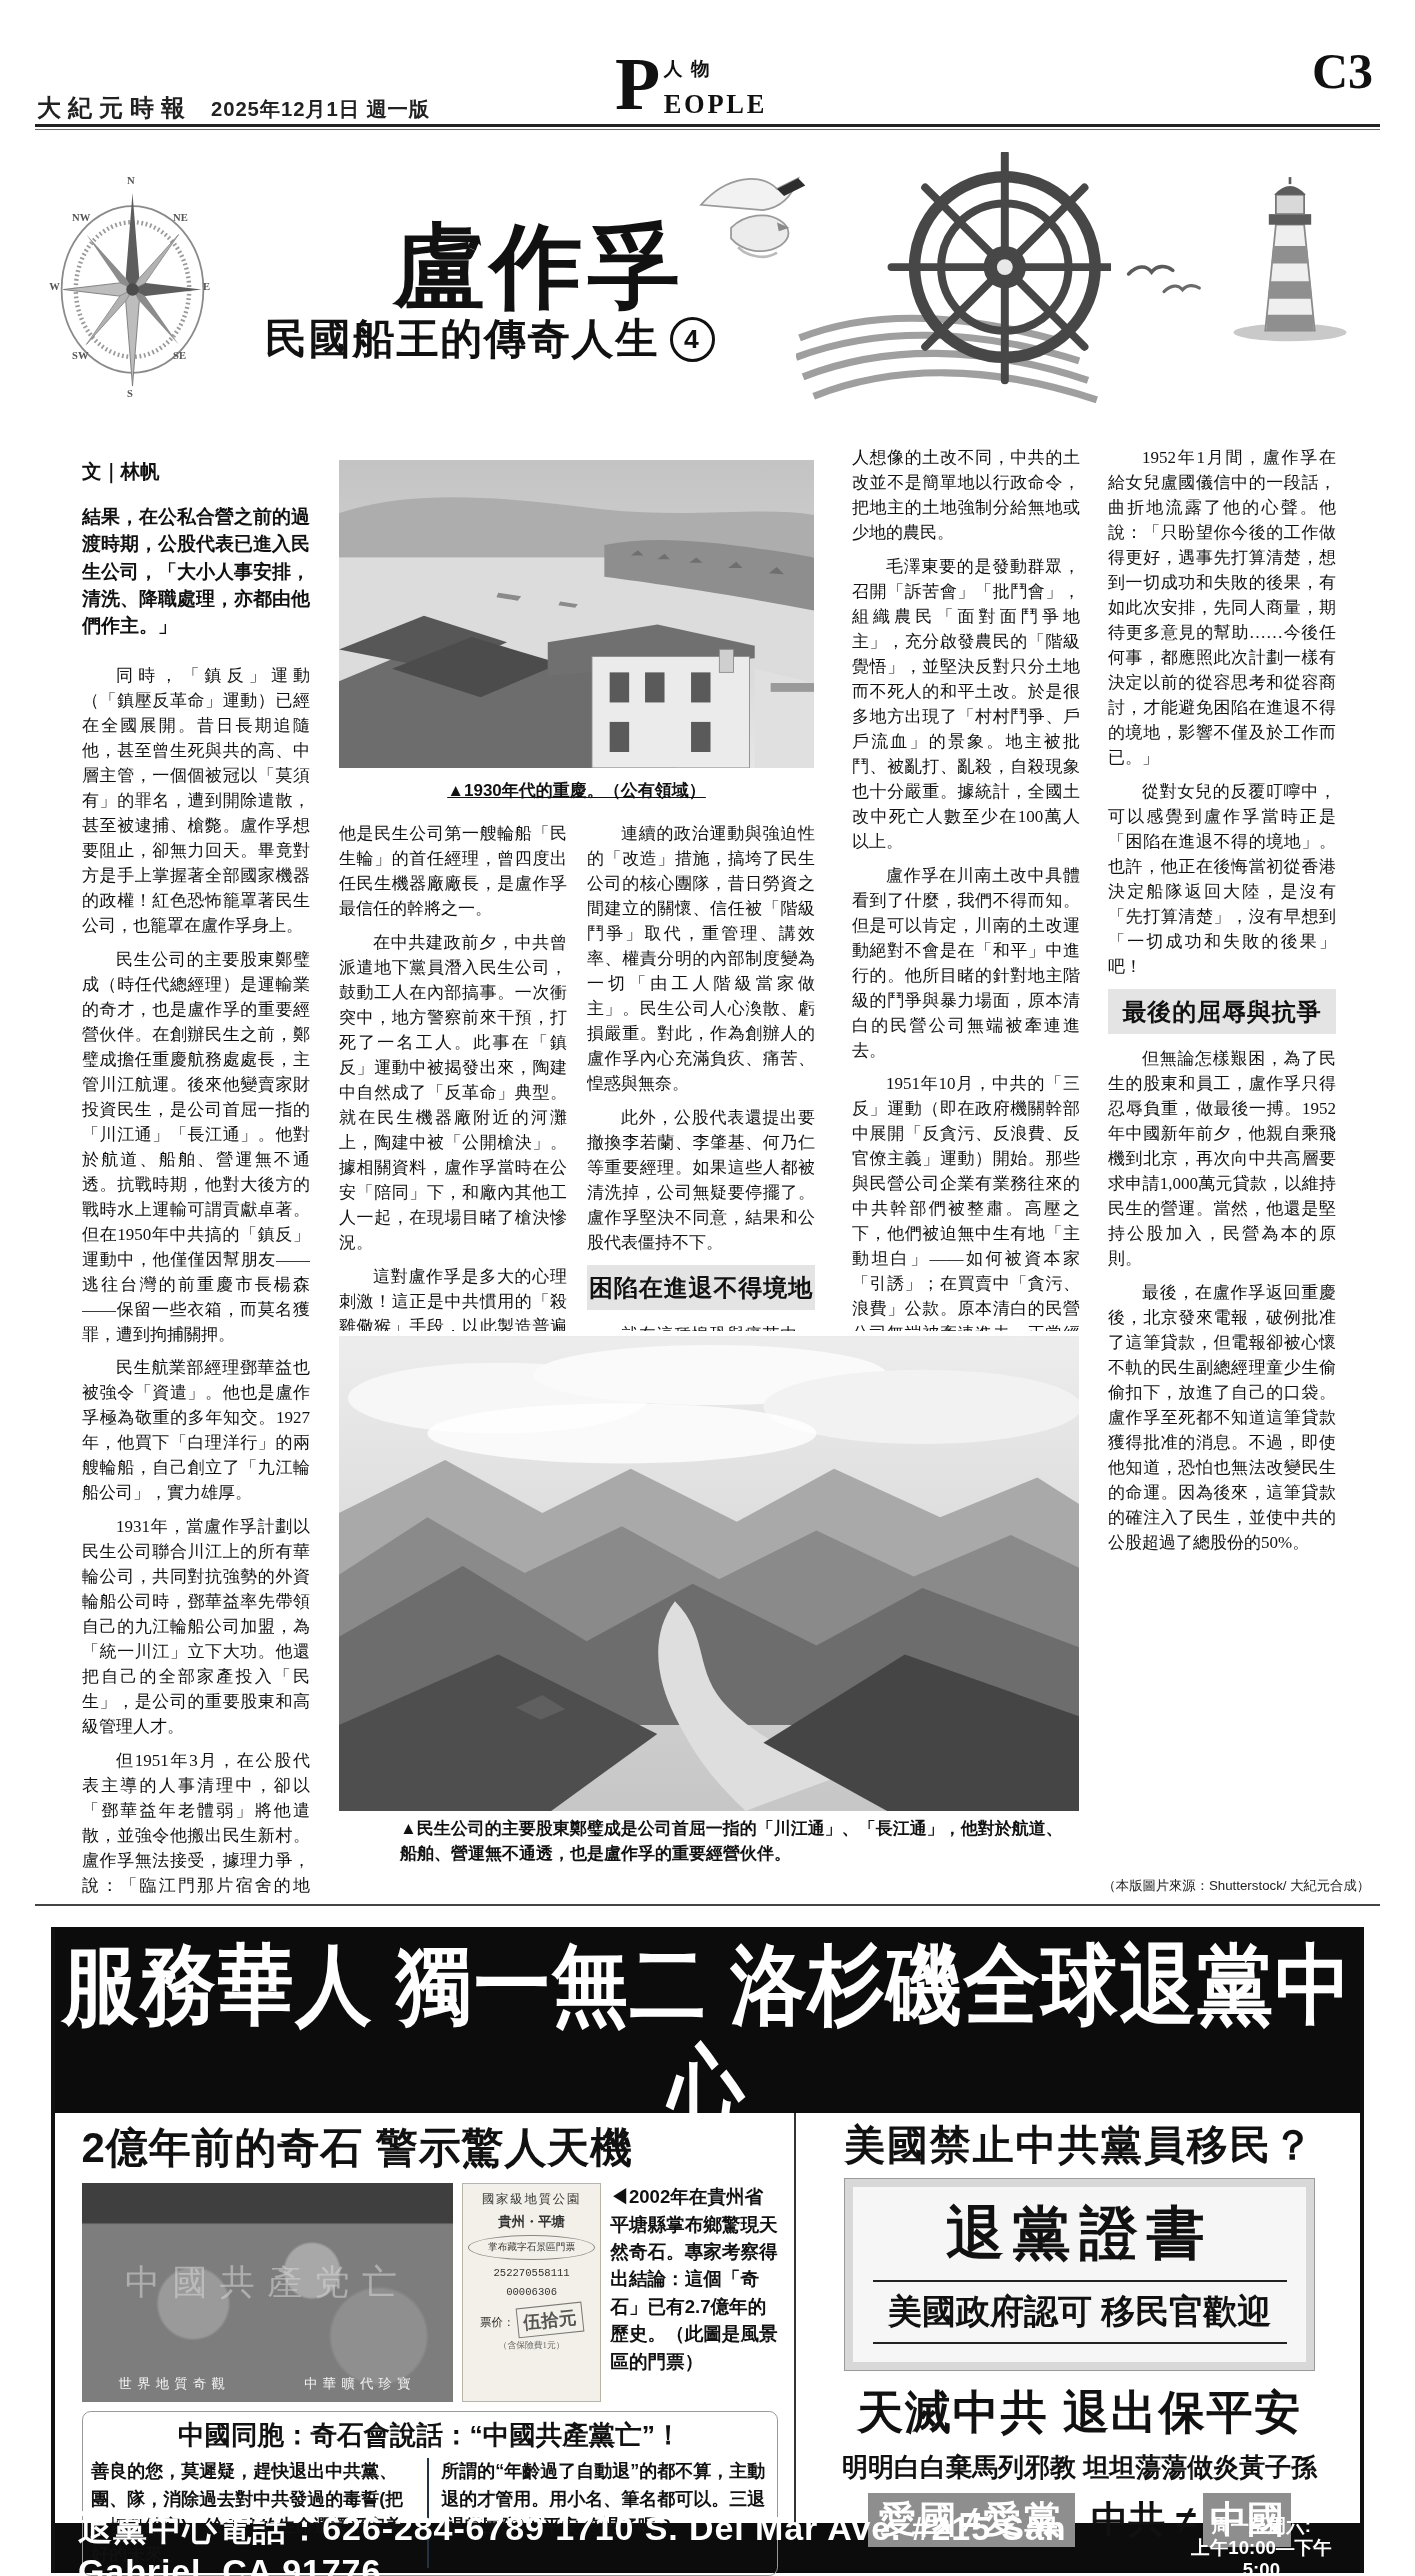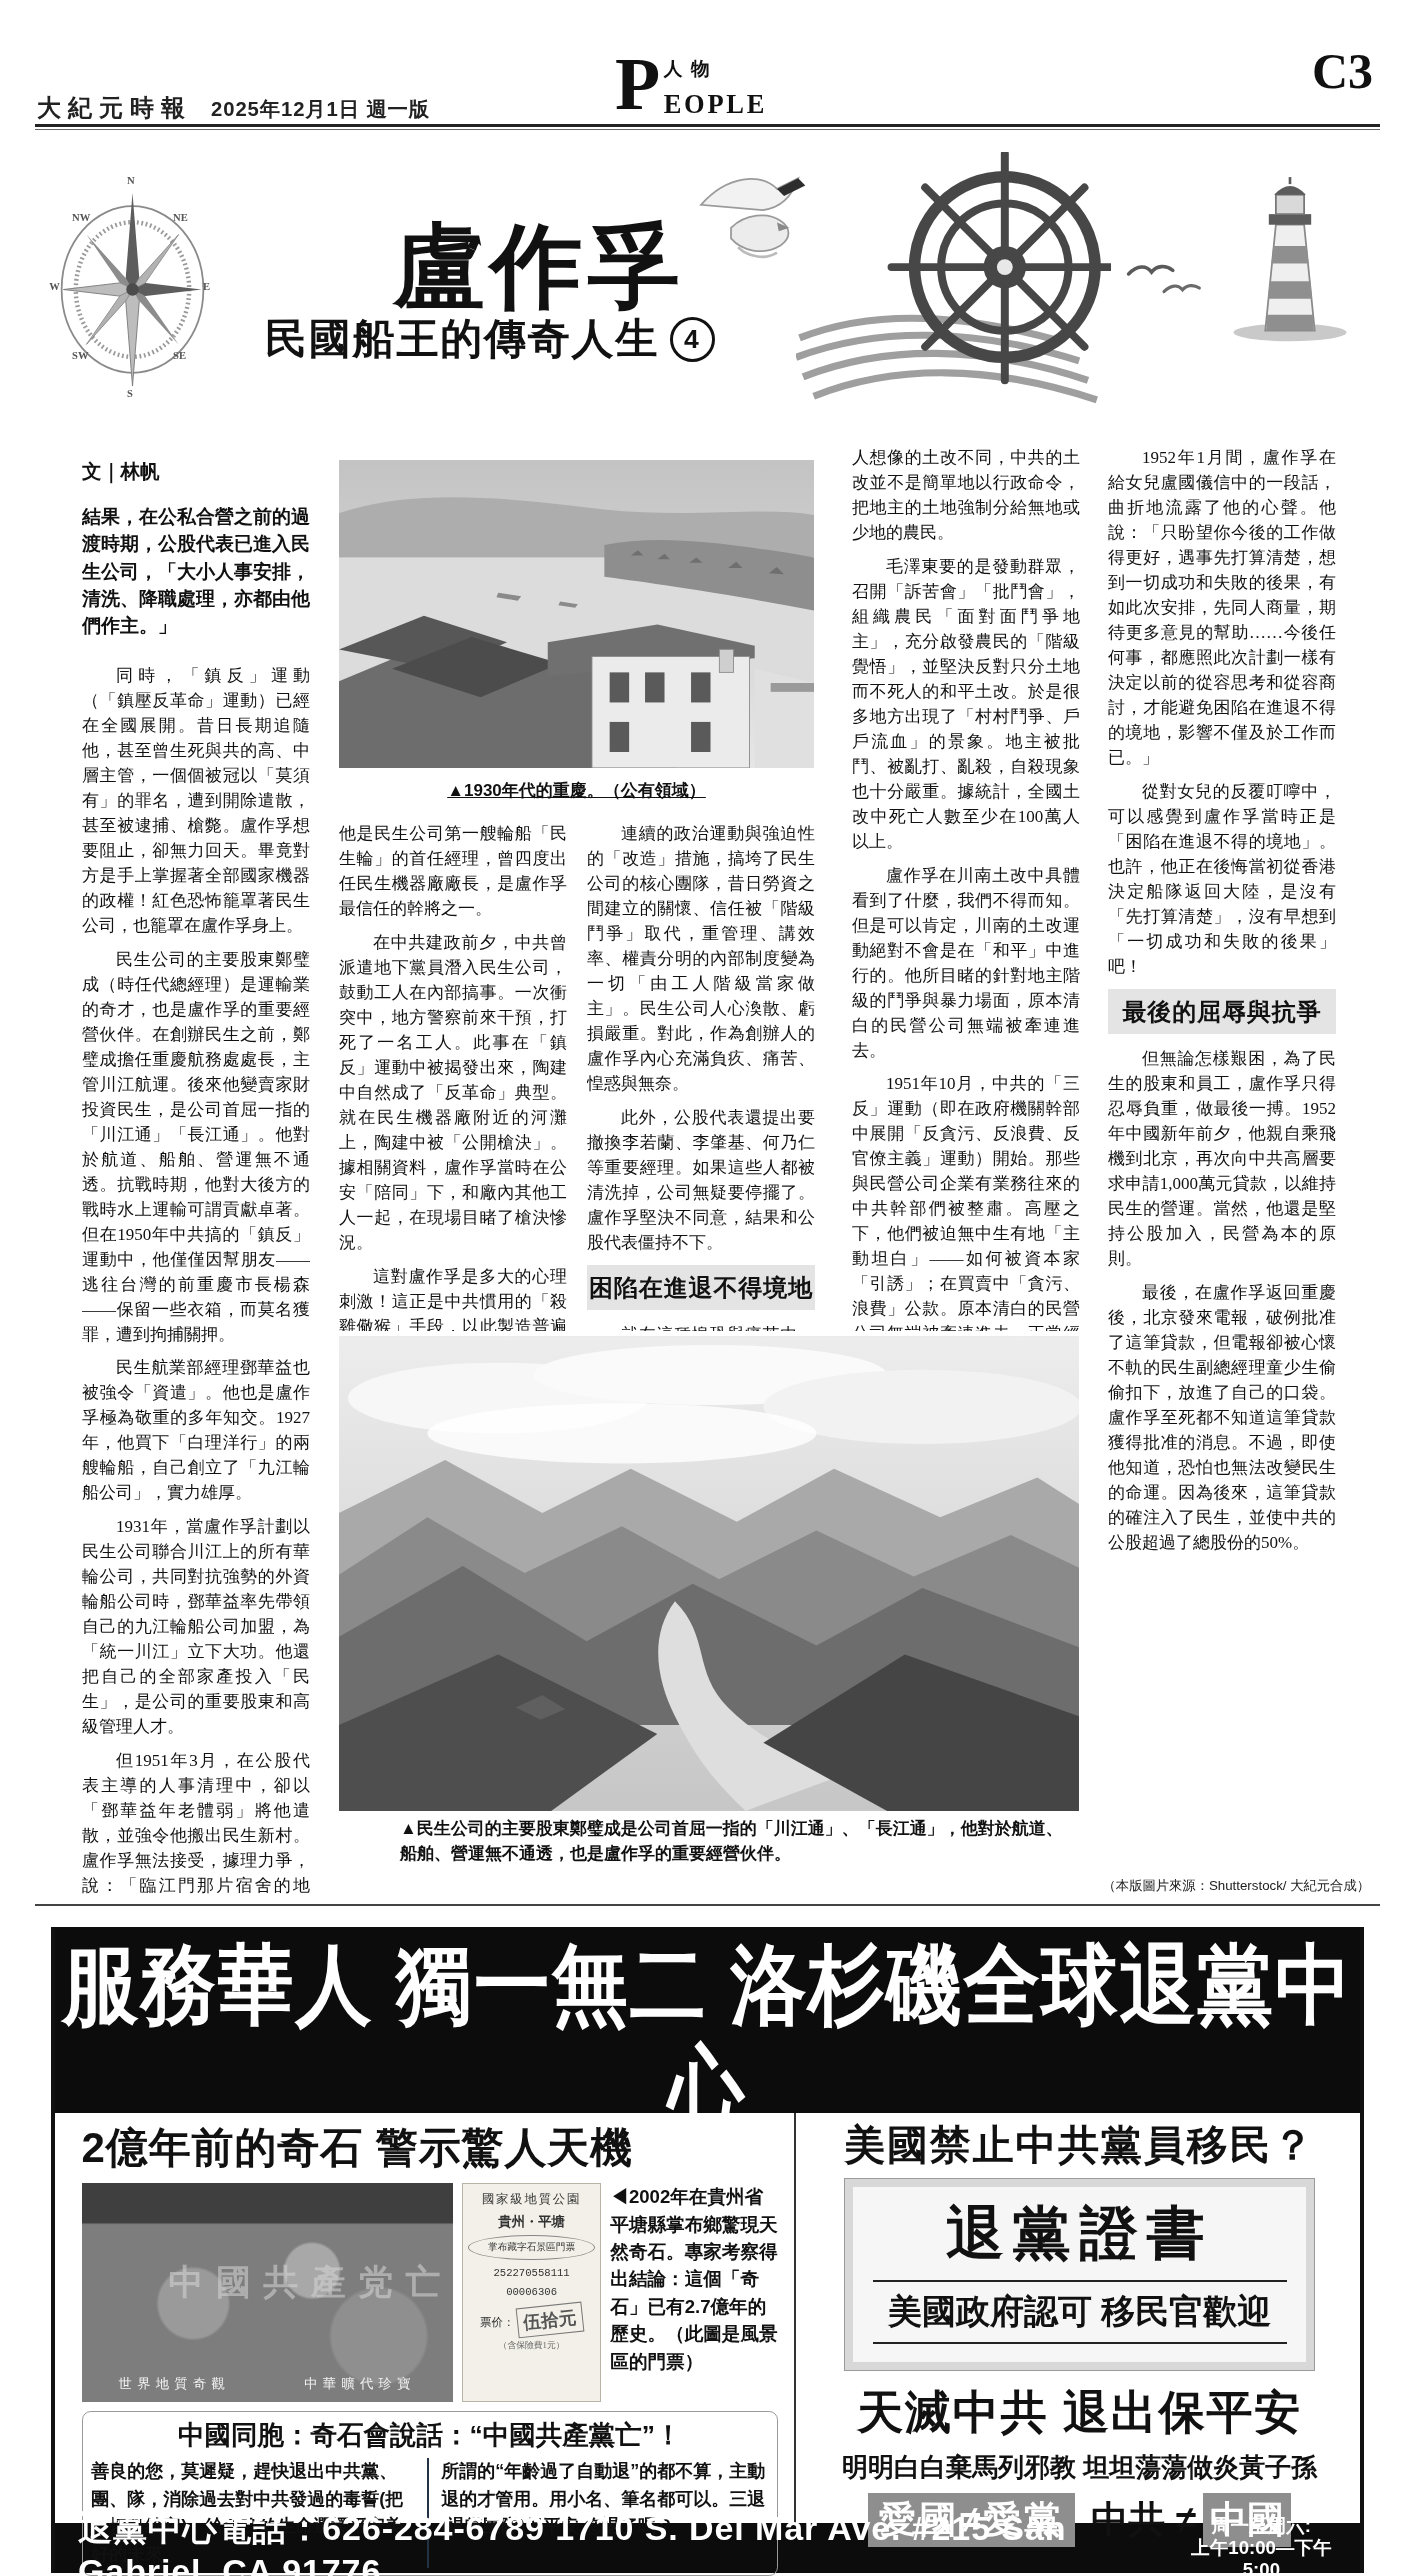--- a/index.html
+++ b/index.html
@@ -58,22 +58,22 @@
   .svc-lines{font-size:26px;font-weight:900;line-height:37px;}
   .ads-row{display:flex;height:410px;background:#fff;}
   .ad-left{width:741px;box-sizing:border-box;padding:5.3px 16px 0 26.5px;border-right:2.7px solid #333;}
   .ad-left h2{margin:1.8px 0 7px 0;font-size:42px;font-weight:900;letter-spacing:0.9px;}
   .stone-row{display:flex;gap:8.8px;}
   .stone{position:relative;width:372px;height:219px;background:
          radial-gradient(circle at 30% 55%,#9a9a9a 0 12%,transparent 13%),
          radial-gradient(circle at 62% 40%,#a8a8a8 0 10%,transparent 11%),
          radial-gradient(circle at 80% 70%,#8f8f8f 0 14%,transparent 15%),
          linear-gradient(#3f3f3f 0 18%,#7d7d7d 19% 100%);}
-  .stone .engrave{position:absolute;left:0;top:76px;width:100%;text-align:right;color:#d6d6d6;
-                  font-size:35px;font-weight:bold;letter-spacing:12.4px;opacity:.55;}
+  .stone .engrave{position:absolute;left:0;top:76px;width:100%;text-align:center;color:#d6d6d6;
+                  font-size:35px;font-weight:normal;letter-spacing:12.4px;opacity:.55;}
   .stone .cap{position:absolute;bottom:8.8px;width:100%;display:flex;justify-content:space-around;
               color:#f3f3f3;font-size:13.3px;letter-spacing:5.3px;font-family:"Liberation Serif",serif;}
   .ticket{width:140px;height:219px;background:#f2f0e8;border:0.9px solid #b9b5a6;box-sizing:border-box;
           padding:7px 5.3px;text-align:center;font-family:"Liberation Serif",serif;color:#333;}
   .ticket .t1{font-size:12.4px;letter-spacing:1.8px;}
   .ticket .t2{font-size:13.3px;font-weight:bold;margin-top:5.3px;}
   .ticket .t3{font-size:9.7px;margin-top:3.5px;border:0.9px solid #888;border-radius:50%;padding:5.3px 1.8px;}
   .ticket .ser{font-size:10.6px;margin-top:7px;font-family:"Liberation Mono",monospace;}
   .ticket .price{margin-top:7px;font-size:11.5px;}
   .ticket .price b{display:inline-block;border:1.8px solid #777;color:#555;font-size:17.7px;

